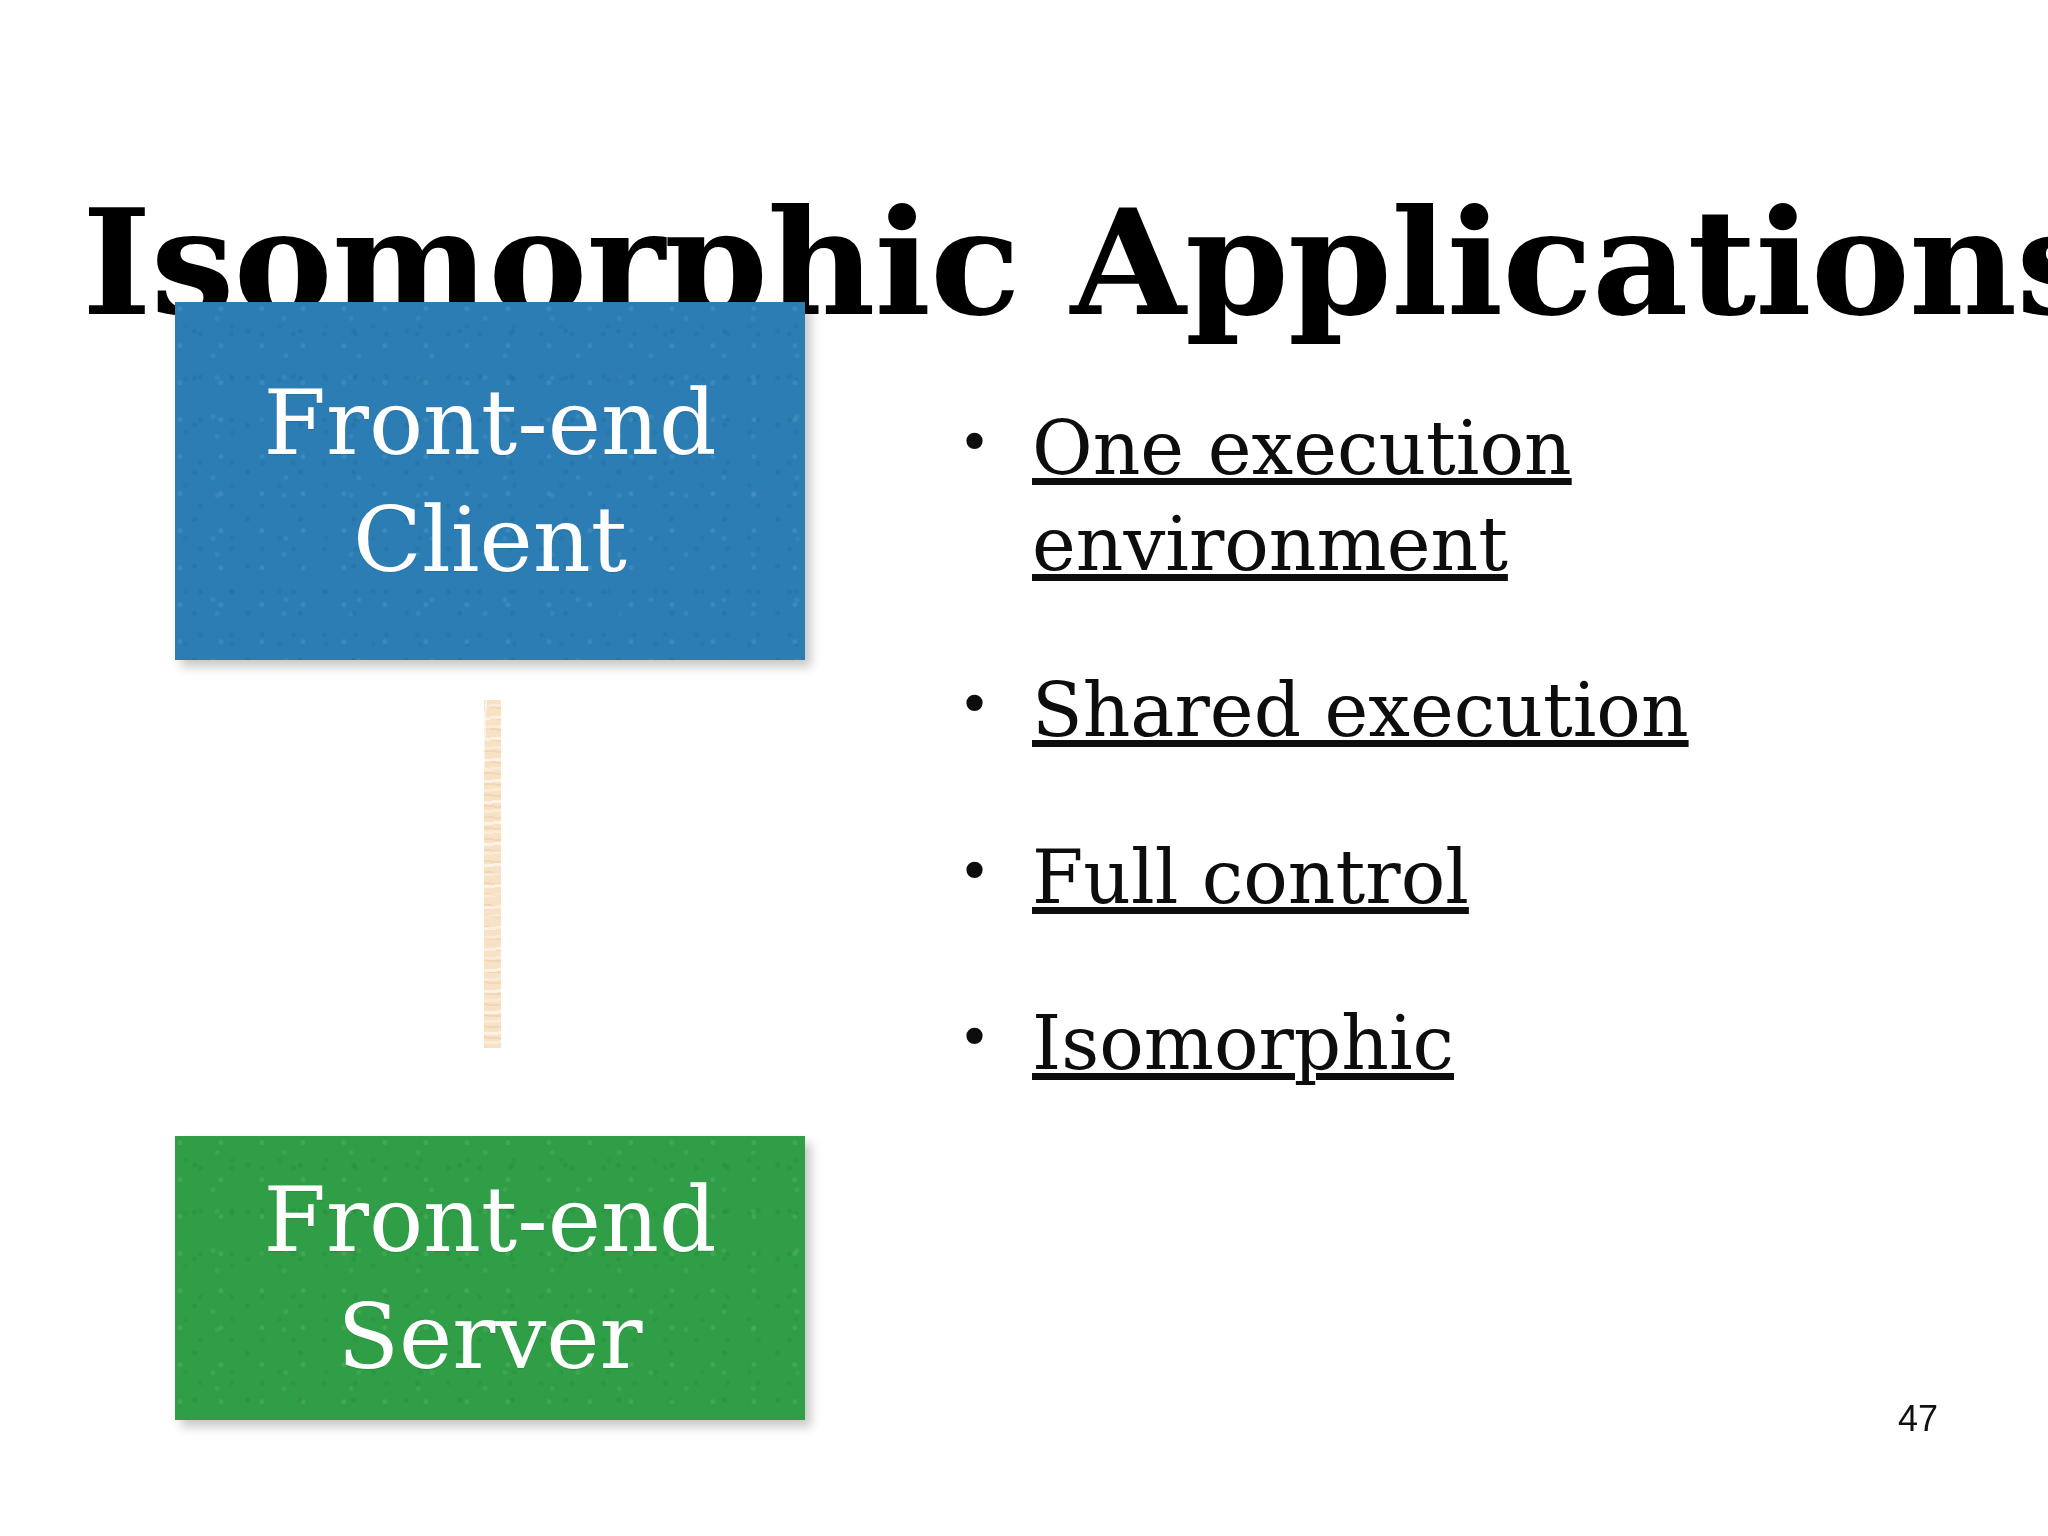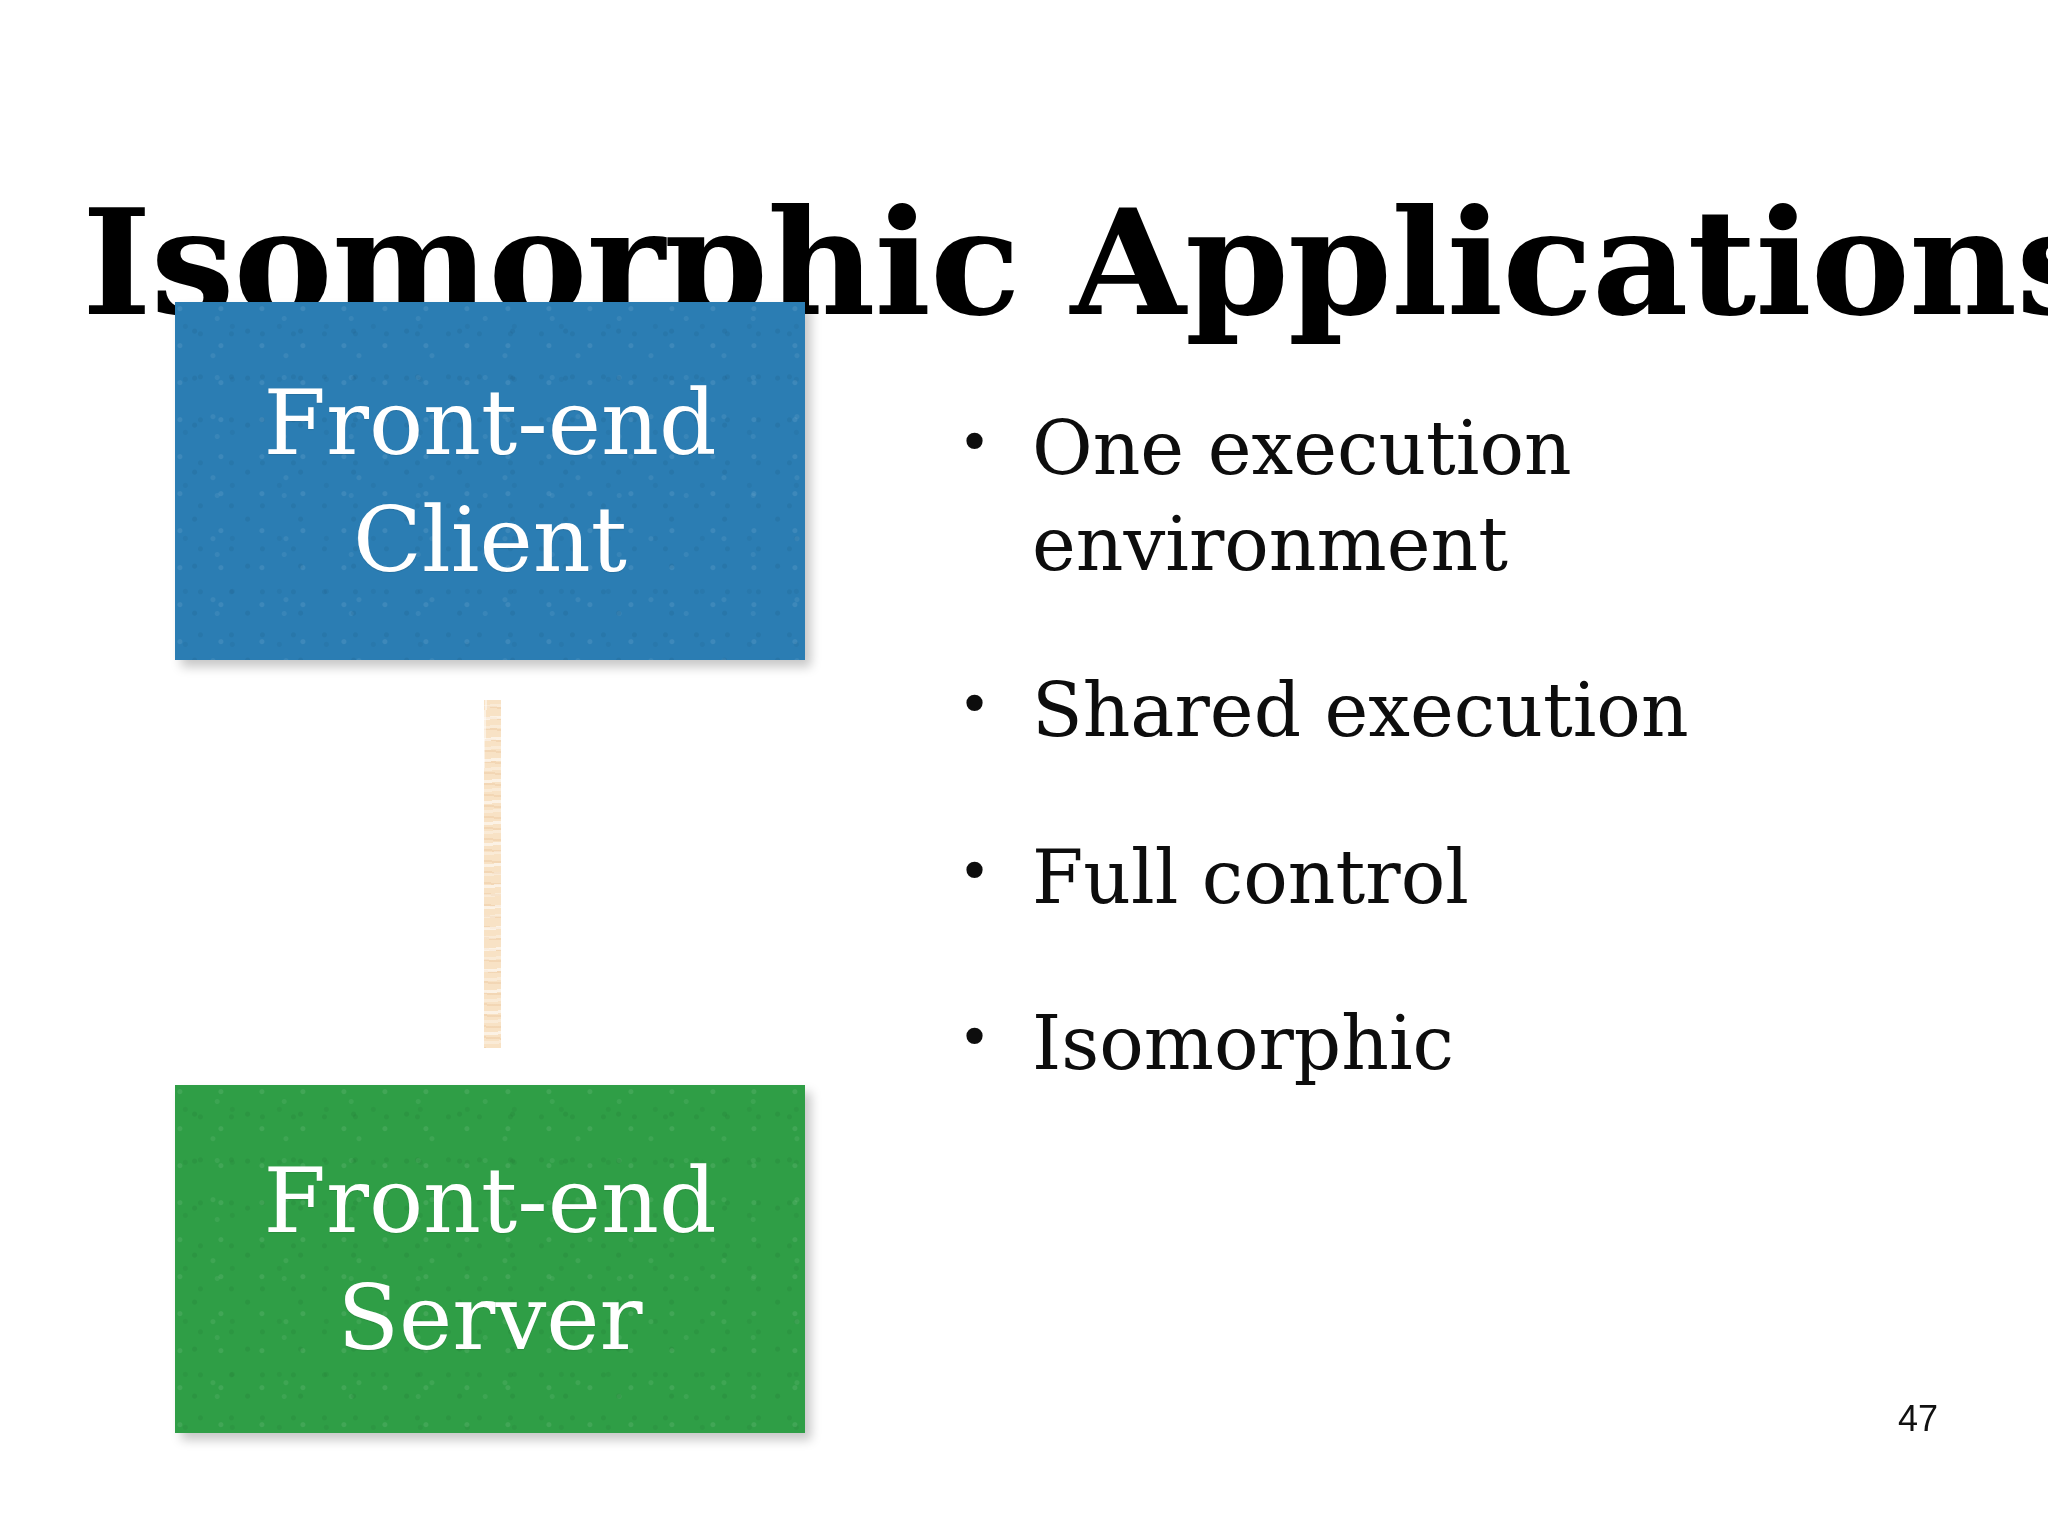--- a/index.html
+++ b/index.html
@@ -77,23 +77,23 @@
 
   #node-client {
     left: 175px;
     top: 302px;
     width: 630px;
     height: 358px;
     background-color: #2b7db3;
   }
   #node-server {
     left: 175px;
-    top: 1085px;
+    top: 1136px;
     width: 630px;
-    height: 348px;
+    height: 284px;
     background-color: #2f9e46;
   }
 
   
   #connector {
     position: absolute;
     left: 484px;
     top: 700px;
     width: 17px;
     height: 348px;
@@ -131,21 +131,21 @@
     width: 74px;
     font-size: 56px;
     line-height: 1.55;
     text-align: left;
     color: #0d0d0d;
   }
   .bullet-text {
     flex: 1 1 auto;
     max-width: 520px;
   }
-  .bullet-item.wide .bullet-text { max-width: 900px; }
+  .bullet-item.wide .bullet-text { max-width: 900px; text-decoration: underline; }
 
   
   #page-number {
     position: absolute;
     left: 1898px;
     top: 1398px;
     font-family: "Liberation Sans", sans-serif;
     font-size: 36px;
     color: #111111;
   }

